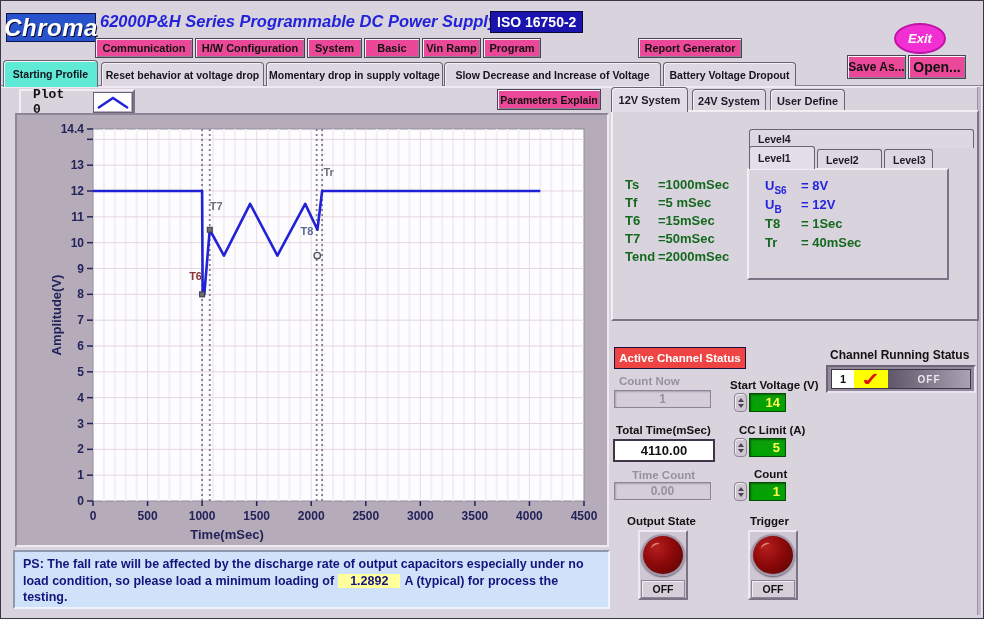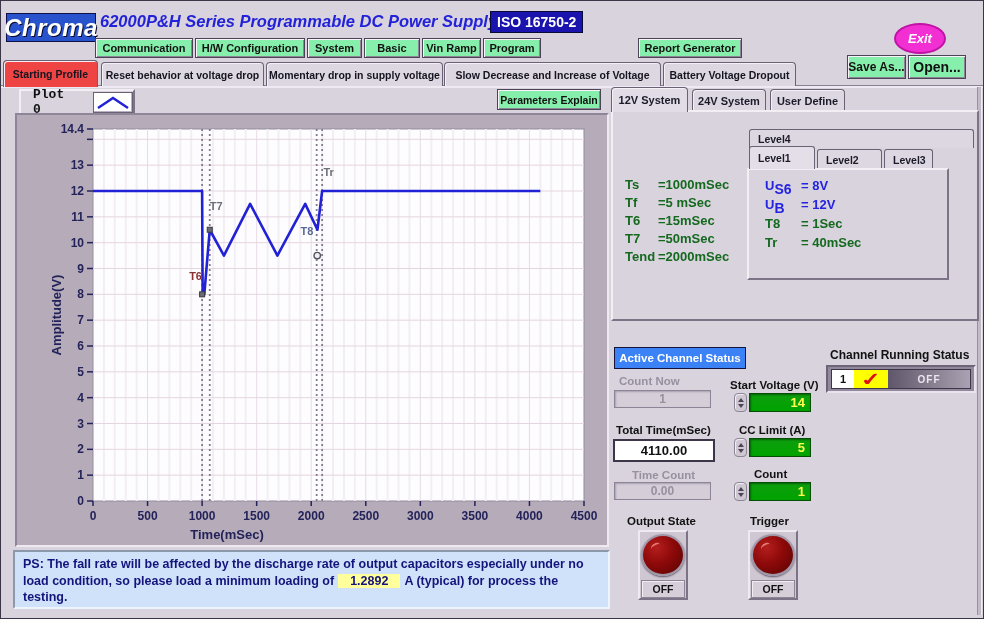--- a/index.html
+++ b/index.html
@@ -1,40 +1,40 @@
 <!DOCTYPE html>
 <html><head>
 <meta charset="utf-8">
 <style>
   html,body{margin:0;padding:0;background:#9a92a0;font-family:"Liberation Sans",sans-serif;}
   .app{position:relative;width:984px;height:619px;background:#d9d3dd;border:1px solid #3a3648;box-sizing:border-box;overflow:hidden;}
 
   
-  .btn{position:absolute;display:flex;align-items:center;justify-content:center;background:#86efac;
+  .btn{position:absolute;display:flex;align-items:center;justify-content:center;background:#ec4899;
        border:1px solid #4a4456;box-shadow:inset 1px 1px 0 #f7f3f9,inset -1px -1px 0 #8d8496;
        font-weight:bold;font-size:11px;color:#111;cursor:pointer;box-sizing:border-box;}
   .raised{background:#d9d3dd;border-top:2px solid #f2eef4;border-left:2px solid #f2eef4;
           border-right:2px solid #7d7386;border-bottom:2px solid #7d7386;box-sizing:border-box;}
   .inset-box{background:#d5ced9;border:1px solid #8d8496;box-shadow:inset 1px 1px 2px #a79eb0;box-sizing:border-box;}
 
   
   .logo{position:absolute;left:5px;top:12px;width:88px;height:27px;background:#2853cc;border:1px solid #101048;
         color:#fff;font-weight:bold;font-style:italic;font-size:24px;display:flex;align-items:center;justify-content:center;
         text-shadow:1px 1px 0 #0a0a30;letter-spacing:0.5px;}
   .title{position:absolute;left:99px;top:11px;color:#2222d8;font-weight:bold;font-style:italic;font-size:16.5px;white-space:nowrap;}
   .iso{position:absolute;left:489px;top:10px;background:#1a13ad;color:#fff;font-weight:bold;font-size:14px;
        padding:2px 6px;border:1px solid #090936;}
   .exit{position:absolute;left:893px;top:22px;width:48px;height:27px;background:#f12fd2;border:2px solid #c014a6;
         border-radius:50%;color:#fff;font-weight:bold;font-style:italic;font-size:13px;display:flex;align-items:center;justify-content:center;cursor:pointer;}
 
   
   .tab{position:absolute;top:61px;height:24px;background:#ddd7e1;border:1px solid #6a6274;border-bottom:none;
        border-radius:4px 4px 0 0;display:flex;align-items:center;justify-content:center;font-size:10.5px;font-weight:bold;
        color:#161420;box-shadow:inset 1px 1px 0 #f4f0f6;cursor:pointer;box-sizing:border-box;}
-  .tab.active{top:59px;height:27px;background:#ef4444;z-index:3;}
+  .tab.active{top:59px;height:27px;background:#5eead4;z-index:3;}
   .tabline{position:absolute;left:0;top:84px;width:984px;height:2px;background:#efe9f3;border-top:1px solid #8a8294;}
 
   
   .plotbar{position:absolute;left:18px;top:88px;width:116px;height:26px;display:flex;align-items:center;gap:16px;padding-left:12px;font-family:Liberation Mono, monospace;}
   .plotbar .lbl{font-weight:bold;font-size:13px;color:#111;}
   .legendbox{width:40px;height:19px;background:#fff;border:1px solid #6a6274;box-shadow:inset -1px -1px 0 #b9b1c2;display:flex;align-items:center;justify-content:center;}
 
   
   .plotpanel{position:absolute;left:14px;top:112px;width:594px;height:434px;background:#b5abb9;
              border-top:2px solid #8f8598;border-left:2px solid #8f8598;border-bottom:2px solid #efeaf2;border-right:2px solid #efeaf2;box-sizing:border-box;}
@@ -55,35 +55,35 @@
   .timing .row{display:flex;font-weight:bold;font-size:13px;color:#14691f;height:18px;white-space:nowrap;}
   .timing .nm{min-width:33px;}
   .ltab{position:absolute;background:#ddd7e1;border:1px solid #6a6274;border-bottom:none;border-radius:3px 3px 0 0;
         display:flex;align-items:center;padding-left:8px;font-size:10.5px;font-weight:bold;color:#1c1a28;cursor:pointer;box-sizing:border-box;z-index:2;}
   .ltab.active{background:#e4dee8;z-index:4;}
   .lpanel{position:absolute;left:746px;top:167px;width:202px;height:112px;z-index:3;padding:8px 0 0 16px;}
   .lrow{display:flex;font-weight:bold;font-size:13px;height:19px;white-space:nowrap;}
   .lrow .nm{min-width:36px;}
   .lrow.blue{color:#2323e0;}
   .lrow.green{color:#14691f;}
-  .lrow sub{font-size:14px;text-align:right;}
-
-  
-  .acs-badge{position:absolute;left:613px;top:346px;width:130px;height:20px;background:#3b82f6;border:1px solid #14143c;
+  .lrow sub{font-size:10px;text-align:right;}
+
+  
+  .acs-badge{position:absolute;left:613px;top:346px;width:130px;height:20px;background:#ef4444;border:1px solid #14143c;
              color:#fff;font-weight:bold;font-size:11.5px;display:flex;align-items:center;justify-content:center;}
   .flabel{position:absolute;font-weight:bold;font-size:11.5px;color:#111;white-space:nowrap;}
   .flabel.dim{color:#97909f;}
   .fbox{position:absolute;width:97px;height:18px;display:flex;align-items:center;justify-content:center;
         font-weight:bold;font-size:12px;color:#97909f;}
   .fbox.active{background:#fff;border:2px solid #3c3648;box-shadow:none;color:#111;font-size:13px;width:98px;height:19px;}
   .spinner{position:absolute;width:13px;height:19px;background:#cfc8d3;border:1px solid #8d8496;border-radius:4px;
            box-shadow:inset 1px 1px 0 #f1edf3;display:flex;flex-direction:column;align-items:center;justify-content:center;gap:2px;cursor:pointer;box-sizing:border-box;}
   .spinner .up{width:0;height:0;border-left:3px solid transparent;border-right:3px solid transparent;border-bottom:4px solid #4a4456;}
   .spinner .dn{width:0;height:0;border-left:3px solid transparent;border-right:3px solid transparent;border-top:4px solid #4a4456;}
-  .lcd{position:absolute;width:62px;height:19px;background:linear-gradient(#0e9e0e,#00a300);border:1px solid #064d06;
+  .lcd{position:absolute;width:37px;height:19px;background:linear-gradient(#0e9e0e,#00a300);border:1px solid #064d06;
        box-shadow:inset 1px 1px 2px #056205;color:#ffff4d;font-weight:bold;font-size:13px;display:flex;align-items:center;justify-content:flex-end;padding-right:5px;box-sizing:border-box;}
 
   .crs-outer{position:absolute;left:825px;top:364px;width:150px;height:28px;background:#93899c;
              border-top:2px solid #6d6478;border-left:2px solid #6d6478;border-bottom:2px solid #e9e3ee;border-right:2px solid #e9e3ee;
              display:flex;align-items:center;padding:3px;box-sizing:border-box;}
   .crs-inner{display:flex;width:100%;height:18px;border:1px solid #3c3648;}
   .crs-ch{width:22px;background:#fff;display:flex;align-items:center;justify-content:center;font-weight:bold;font-size:11px;color:#111;}
   .crs-chk{width:34px;background:#ffff00;display:flex;align-items:center;justify-content:center;cursor:pointer;}
   .crs-off{flex:1;background:linear-gradient(90deg,#5f5769,#aaa1b2);display:flex;align-items:center;justify-content:center;
            color:#ece6f0;font-weight:bold;font-size:10px;letter-spacing:1px;}

